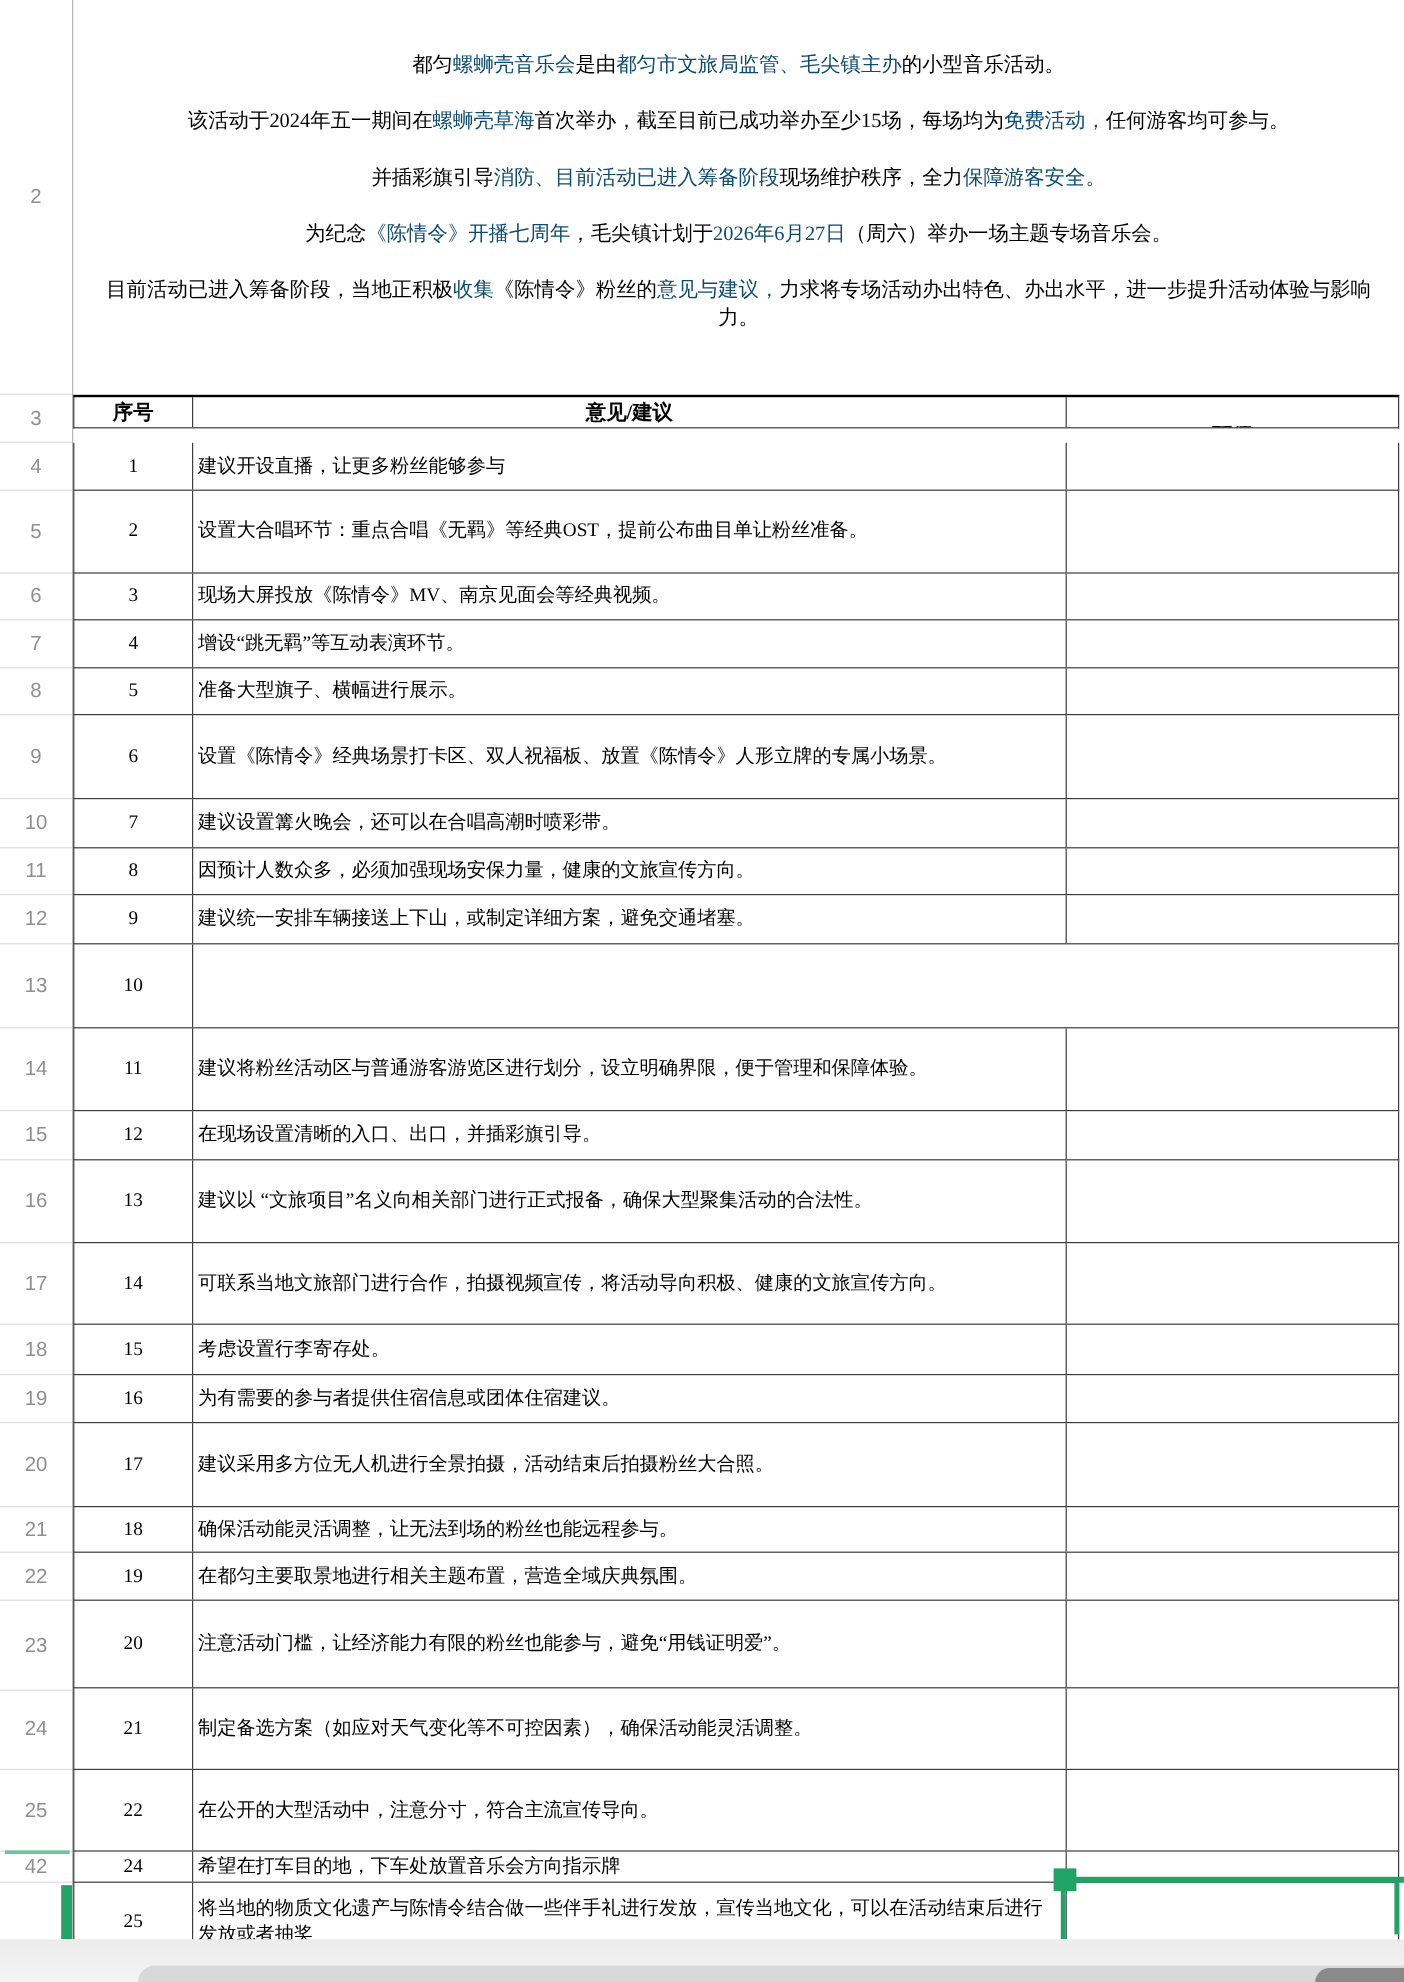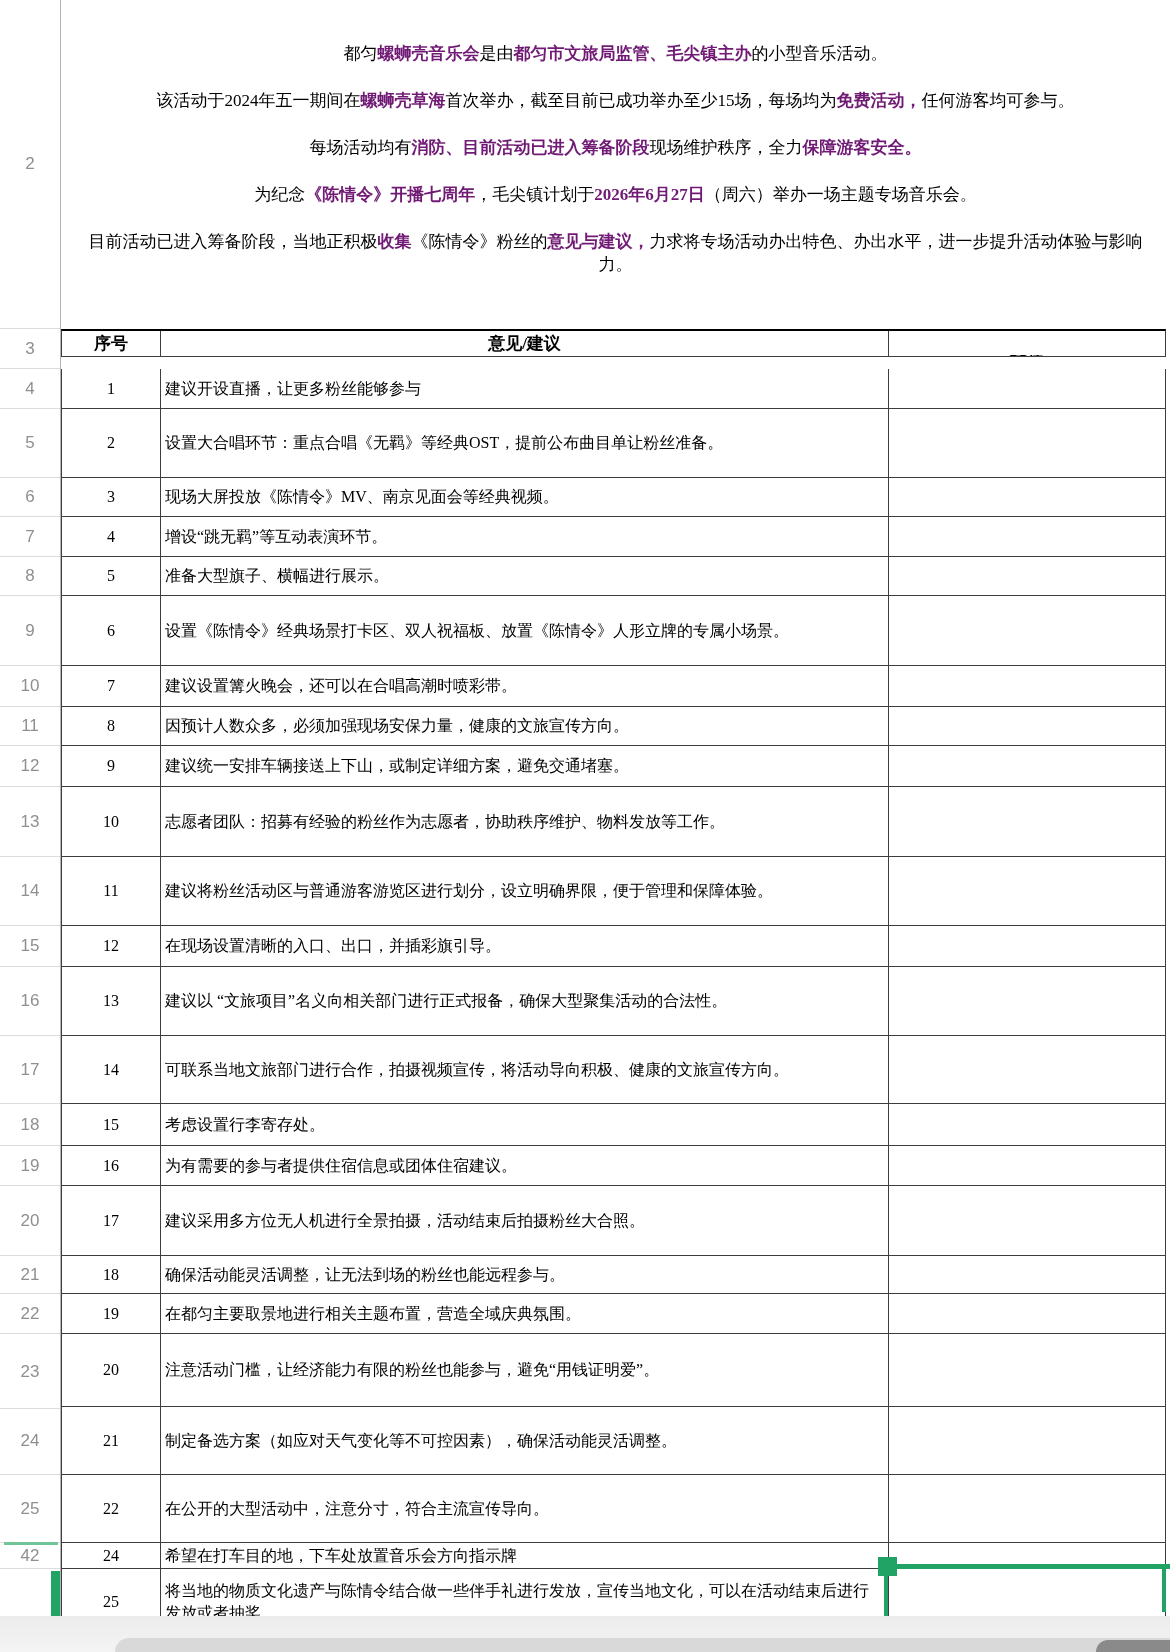--- a/index.html
+++ b/index.html
@@ -16,21 +16,21 @@
     font-family:"Liberation Sans","DejaVu Sans",sans-serif;
     font-size:17px;color:#8f8f8f;border-bottom:1px solid #dcdcdc;box-sizing:border-box;
   }
   .gl.sel{color:#21A366;}
   
   .intro{
     position:absolute;left:61px;top:0;width:1109px;height:330px;box-sizing:border-box;
     padding:42px 22px 0 22px;text-align:center;font-size:17px;
   }
   .intro p{margin:0 0 24px 0;line-height:23px;}
-  .red{color:#701a75;font-weight:bold;}
+  .red{color:#0c4a6e;font-weight:normal;}
   
   .trow{
     position:absolute;left:61px;width:1105px;box-sizing:border-box;
     border:1px solid #3d3d3d;border-top:none;display:flex;font-size:16px;
   }
   .trow.head{border-top:2px solid #000;font-weight:bold;font-size:17px;}
   .c{box-sizing:border-box;display:flex;align-items:center;overflow:hidden;}
   .c.a{width:99px;justify-content:center;border-right:1px solid #3d3d3d;}
   .c.b{width:728px;justify-content:flex-start;padding:0 4px;border-right:1px solid #3d3d3d;line-height:22px;}
   .c.cc{flex:1;justify-content:center;margin-top:24px;}
@@ -75,21 +75,21 @@
 <div class="gl" style="top:1294px;height:40px">22</div>
 <div class="gl" style="top:1336px;height:73px">23</div>
 <div class="gl" style="top:1407px;height:68px">24</div>
 <div class="gl" style="top:1475px;height:68px">25</div>
 <div class="gl" style="top:1543px;height:26px">42</div>
 <div class="gl sel" style="top:1623px;height:47px;border-bottom:none">28</div>
 
 <div class="intro">
   <p><span>都匀</span><span class="red">螺蛳壳音乐会</span><span>是由</span><span class="red">都匀市文旅局监管、毛尖镇主办</span><span>的小型音乐活动。</span></p>
   <p><span>该活动于2024年五一期间在</span><span class="red">螺蛳壳草海</span><span>首次举办，截至目前已成功举办至少15场，每场均为</span><span class="red">免费活动，</span><span>任何游客均可参与。</span></p>
-  <p><span>每场活动均有</span><span class="red">消防、目前活动已进入筹备阶段</span><span>现场维护秩序，全力</span><span class="red">保障游客安全。</span></p>
+  <p><span>并插彩旗引导</span><span class="red">消防、目前活动已进入筹备阶段</span><span>现场维护秩序，全力</span><span class="red">保障游客安全。</span></p>
   <p><span>为纪念</span><span class="red">《陈情令》开播七周年</span><span>，毛尖镇计划于</span><span class="red">2026年6月27日</span><span>（周六）举办一场主题专场音乐会。</span></p>
   <p><span>目前活动已进入筹备阶段，当地正积极</span><span class="red">收集</span><span>《陈情令》粉丝的</span><span class="red">意见与建议，</span><span>力求将专场活动办出特色、办出水平，进一步提升活动体验与影响力。</span></p>
 </div>
 
 <div class="trow head" style="top:329px;height:28px">
   <div class="c a">序号</div>
   <div class="c b">意见/建议</div>
   <div class="c cc">备注</div>
 </div>
 
@@ -133,21 +133,20 @@
     <div class="c b">因预计人数众多，必须加强现场安保力量，健康的文旅宣传方向。</div>
     <div class="c cc"></div>
   </div>
 <div class="trow" style="top:746px;height:41px">
     <div class="c a">9</div>
     <div class="c b">建议统一安排车辆接送上下山，或制定详细方案，避免交通堵塞。</div>
     <div class="c cc"></div>
   </div>
 <div class="trow" style="top:787px;height:70px">
     <div class="c a">10</div>
-    <div class="c b">志愿者团队：招募有经验的粉丝作为志愿者，协助秩序维护、物料发放等工作。</div>
     <div class="c cc"></div>
   </div>
 <div class="trow" style="top:857px;height:69px">
     <div class="c a">11</div>
     <div class="c b">建议将粉丝活动区与普通游客游览区进行划分，设立明确界限，便于管理和保障体验。</div>
     <div class="c cc"></div>
   </div>
 <div class="trow" style="top:926px;height:41px">
     <div class="c a">12</div>
     <div class="c b">在现场设置清晰的入口、出口，并插彩旗引导。</div>

